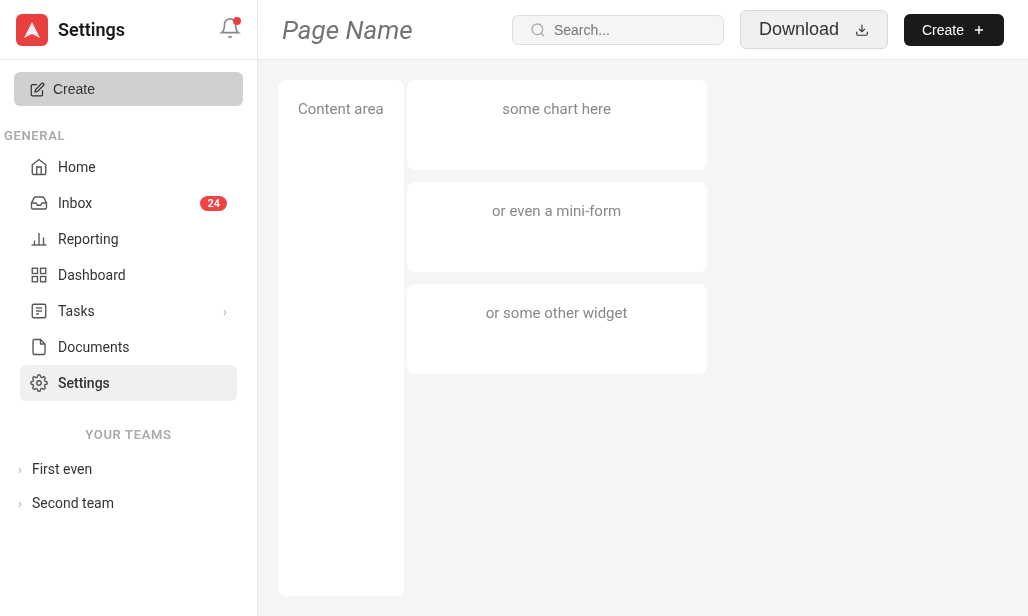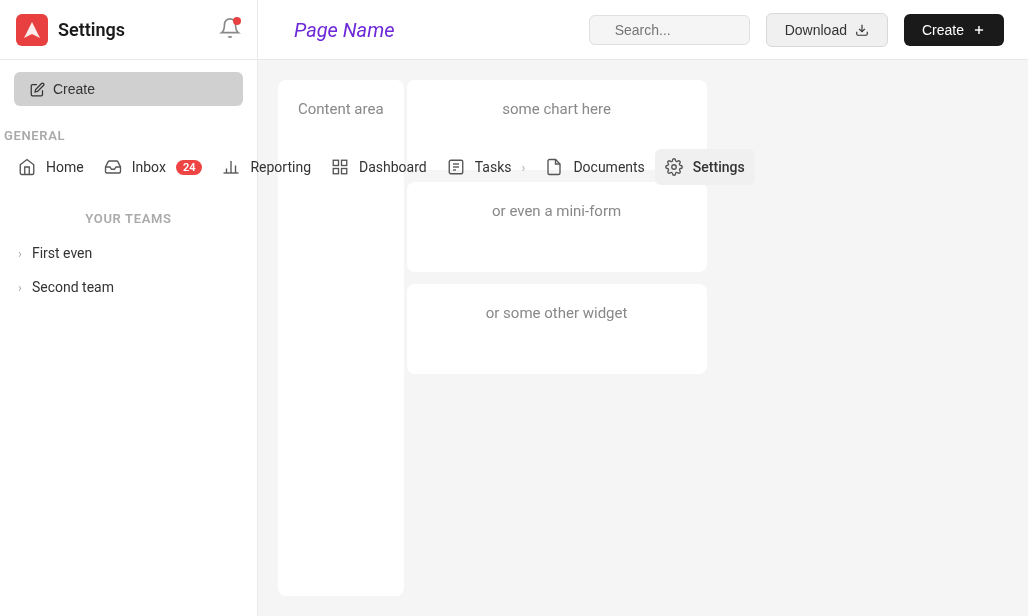--- a/index.html
+++ b/index.html
@@ -69,21 +69,22 @@
       font-size: 13px;
       font-weight: 600;
       color: #aaa;
       letter-spacing: 0.05em;
       padding: 10px 4px 6px;
       text-transform: uppercase;
     }
 
     .sidebar-nav {
       display: flex;
-      padding: 0 8px;
+      flex-direction: column;
+      padding: 0 20px;
     }
     .nav-item {
       display: flex;
       align-items: center;
       gap: 10px;
       padding: 9px 10px;
       border-radius: 6px;
       cursor: pointer;
       font-size: 14px;
       color: #333;
@@ -136,57 +137,56 @@
     .topbar {
       background: #fff;
       border-bottom: 1px solid #e8e8e8;
       display: flex;
       align-items: center;
       padding: 0 24px;
       height: 60px;
       gap: 16px;
     }
     .page-title {
-      font-size: 20px;
+      font-size: 26px;
       font-style: italic;
       font-weight: 400;
-      color: #6d28d9;
+      color: #737373;
       flex: 1;
-      margin-left: 12px;
     }
     .search-bar {
       display: flex;
       align-items: center;
       background: #f5f5f5;
       border: 1px solid #e0e0e0;
       border-radius: 6px;
       padding: 6px 17px;
       gap: 8px;
-      width: 161px;
+      width: 212px;
     }
     .search-bar svg { width: 16px; height: 16px; color: #aaa; }
     .search-input {
       border: none;
       background: transparent;
       font-size: 14px;
       color: #666;
       outline: none;
       width: 130px;
     }
     .download-btn {
       background: #f0f0f0;
       border: 1px solid #d8d8d8;
       border-radius: 6px;
       padding: 8px 18px;
-      font-size: 14px;
+      font-size: 18px;
       font-weight: 500;
       cursor: pointer;
       display: flex;
       align-items: center;
-      gap: 8px;
+      gap: 16px;
       color: #333;
       justify-content: flex-end;
     }
     .create-btn {
       background: #1a1a1a;
       color: #fff;
       border: none;
       border-radius: 6px;
       padding: 8px 18px;
       font-size: 14px;

